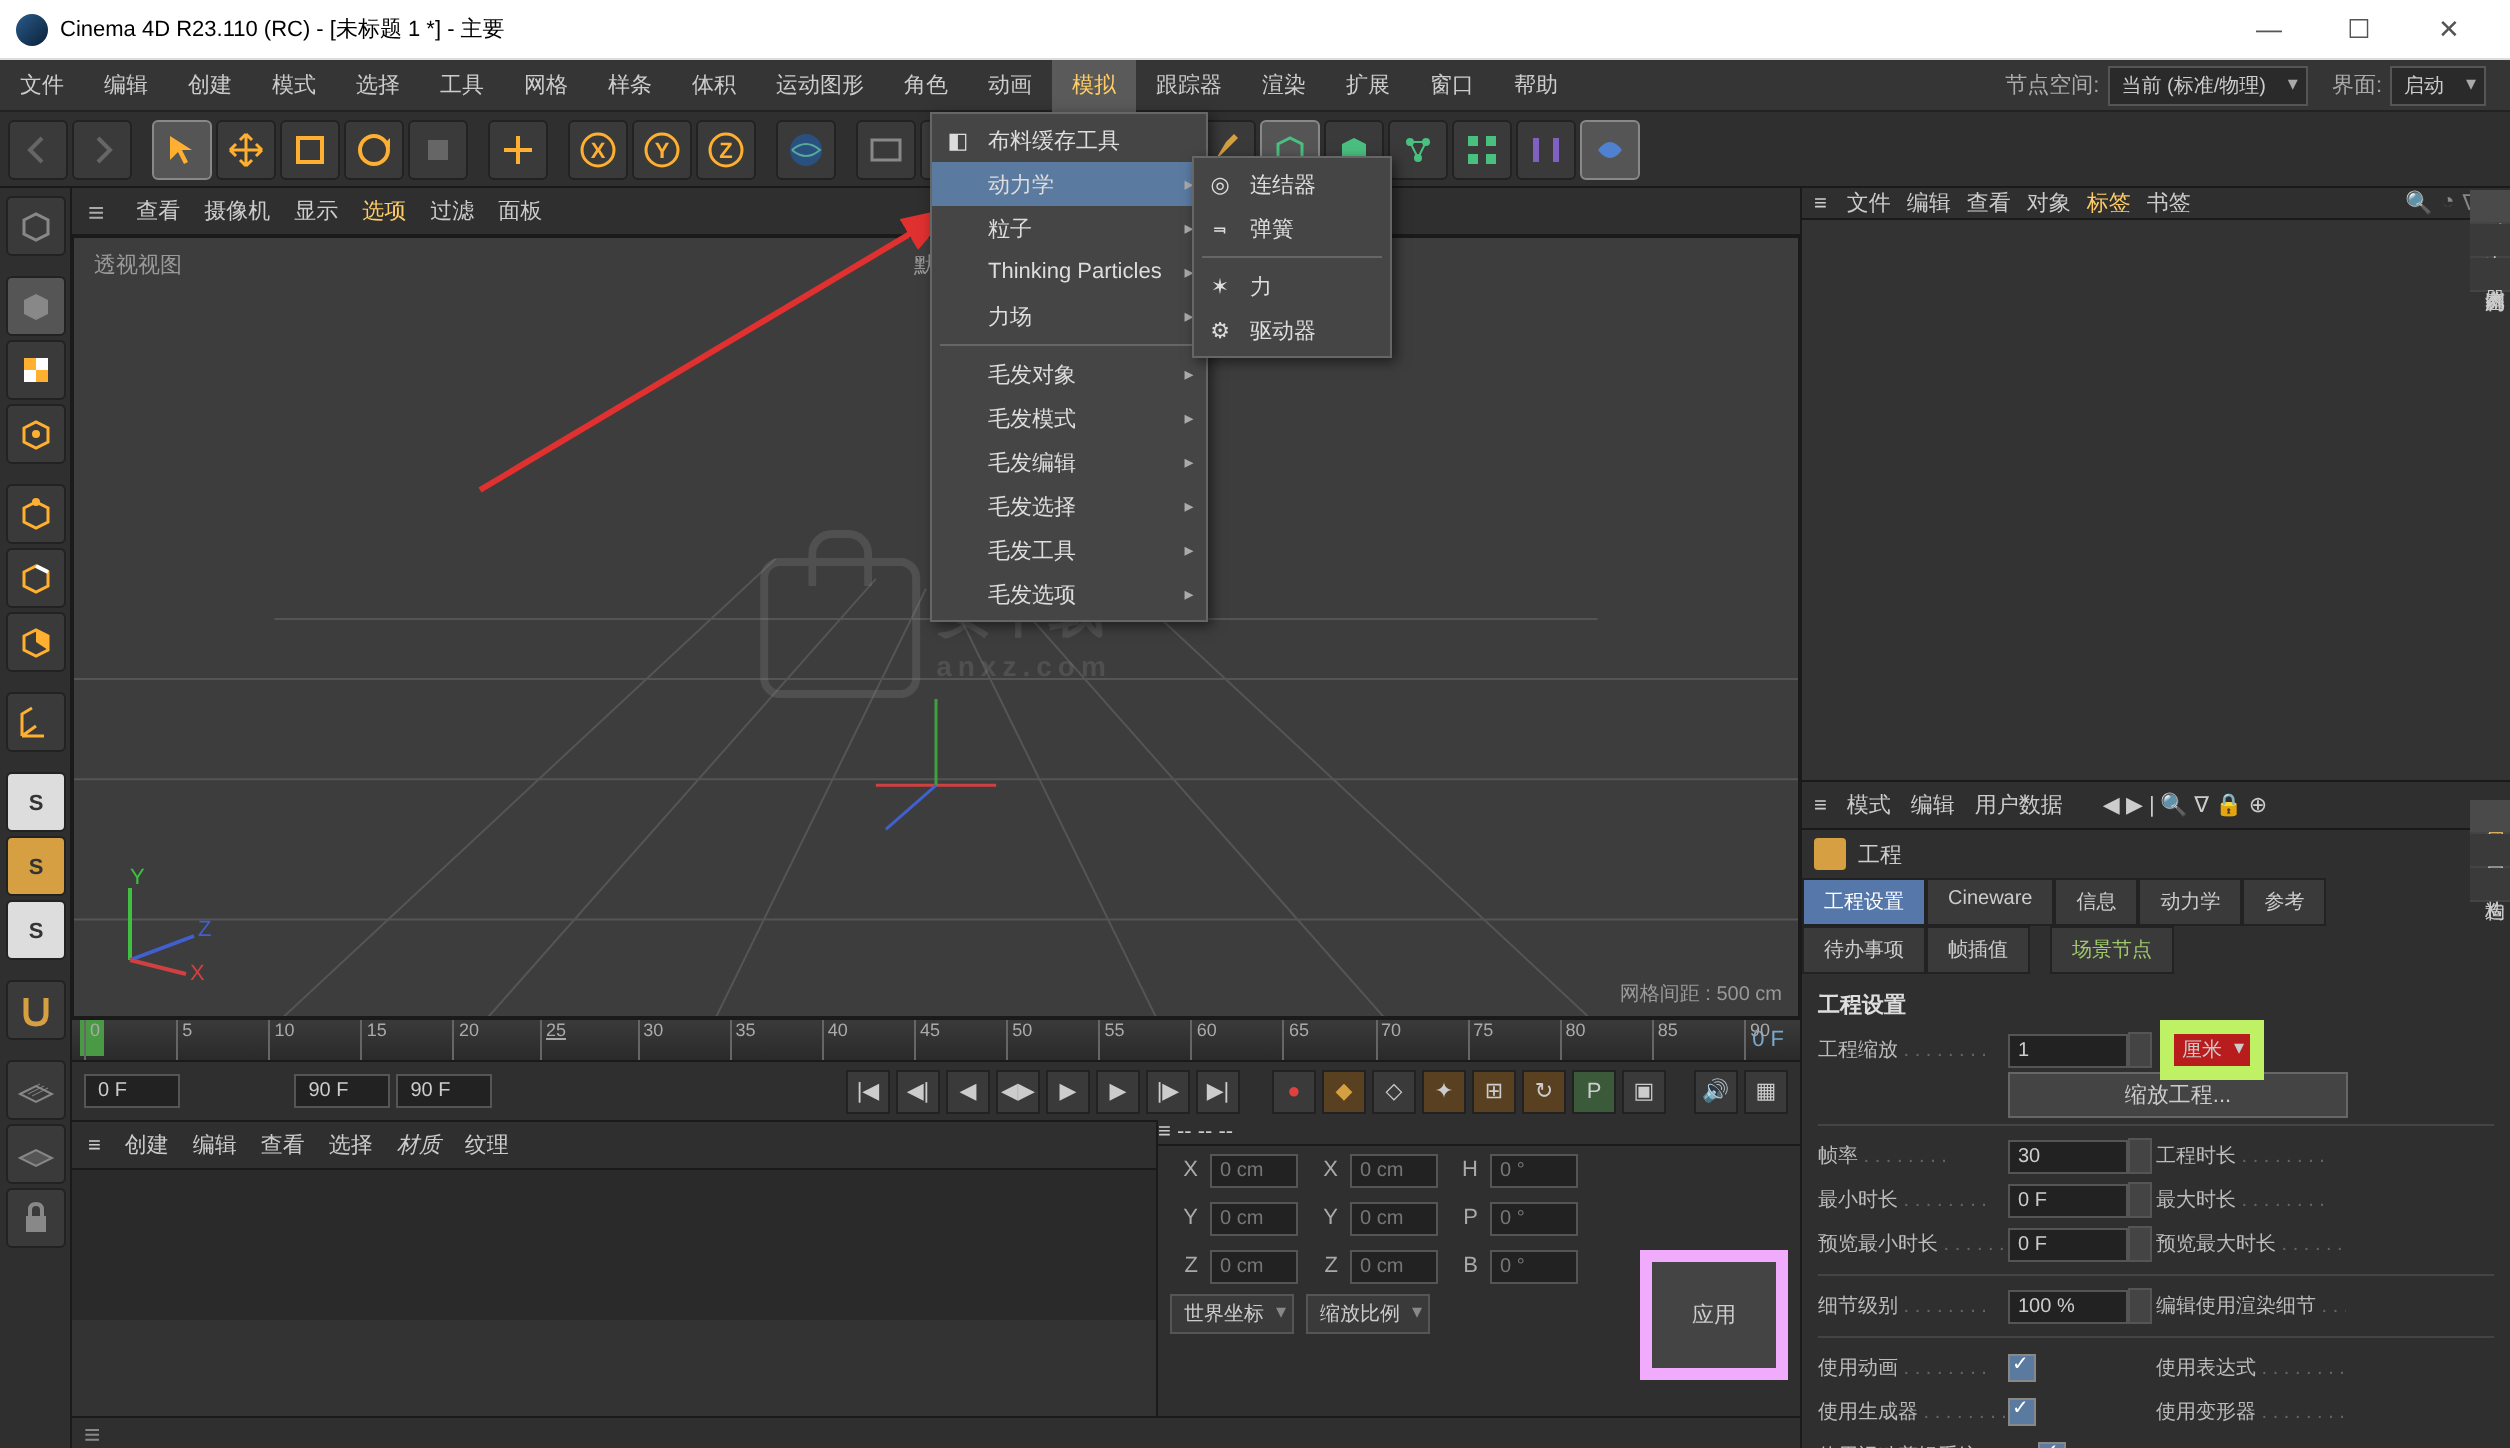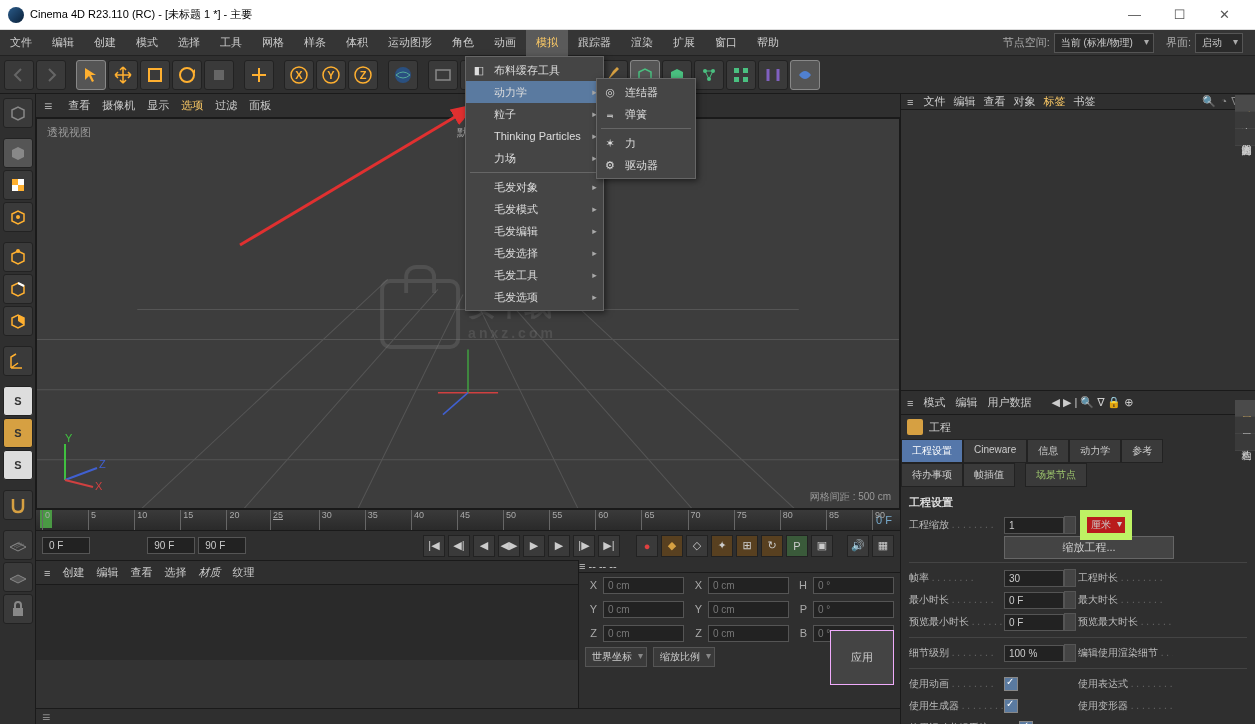--- a/index.html
+++ b/index.html
@@ -81,24 +81,24 @@
 
 
 .material-mgr { height: 100px; background: #2a2a2a; border-top: 1px solid #1a1a1a; }
 .material-mgr .mm-head { height: 24px; display: flex; align-items: center; gap: 12px; padding: 0 8px; background: #2f2f2f; border-bottom: 1px solid #1a1a1a; }
 .material-mgr .mm-body { padding: 6px; color: #777; }
 
 
 .coord-panel { width: 322px; background: #2f2f2f; border-left: 1px solid #1a1a1a; }
 .coord-row { display: flex; align-items: center; height: 24px; gap: 6px; padding: 0 6px; }
 .coord-row label { width: 14px; text-align: right; color: #aaa; }
-.coord-row input { background: #222; border: 1px solid #555; color: #777; padding: 2px 4px; width: 81px; font-size: 10px; }
+.coord-row input { background: #222; border: 1px solid #555; color: #777; padding: 2px 4px; width: 44px; font-size: 10px; }
 .coord-sel { background: #3a3a3a; border: 1px solid #555; padding: 2px 14px 2px 6px; position: relative; font-size: 10px; }
 .coord-sel::after { content: "▾"; position: absolute; right: 3px; color: #888; }
-.apply-btn { background: #444; border: 1px solid #f0abfc; padding: 19px 20px; margin-left: auto; }
+.apply-btn { background: #444; border: 6px solid #f0abfc; padding: 19px 20px; margin-left: auto; }
 
 
 .right { width: 355px; background: #2f2f2f; display: flex; flex-direction: column; border-left: 1px solid #1a1a1a; }
 .panel-head { height: 24px; background: #2f2f2f; display: flex; align-items: center; gap: 10px; padding: 0 6px; border-bottom: 1px solid #1a1a1a; }
 .panel-head .ph-item { color: #ccc; }
 .panel-head .ph-item.hl { color: #ffcc66; }
 .panel-head .ph-icons { margin-left: auto; display: flex; gap: 4px; color: #888; }
 .obj-tree { flex: 1; background: #333; min-height: 280px; }
 .right-tabs { width: 20px; position: absolute; right: 0; top: 95px; display: flex; flex-direction: column; background: #2a2a2a; }
 .right-tabs .rt { writing-mode: vertical-rl; padding: 8px 2px; font-size: 10px; color: #ccc; border-bottom: 1px solid #444; background: #3a3a3a; }

